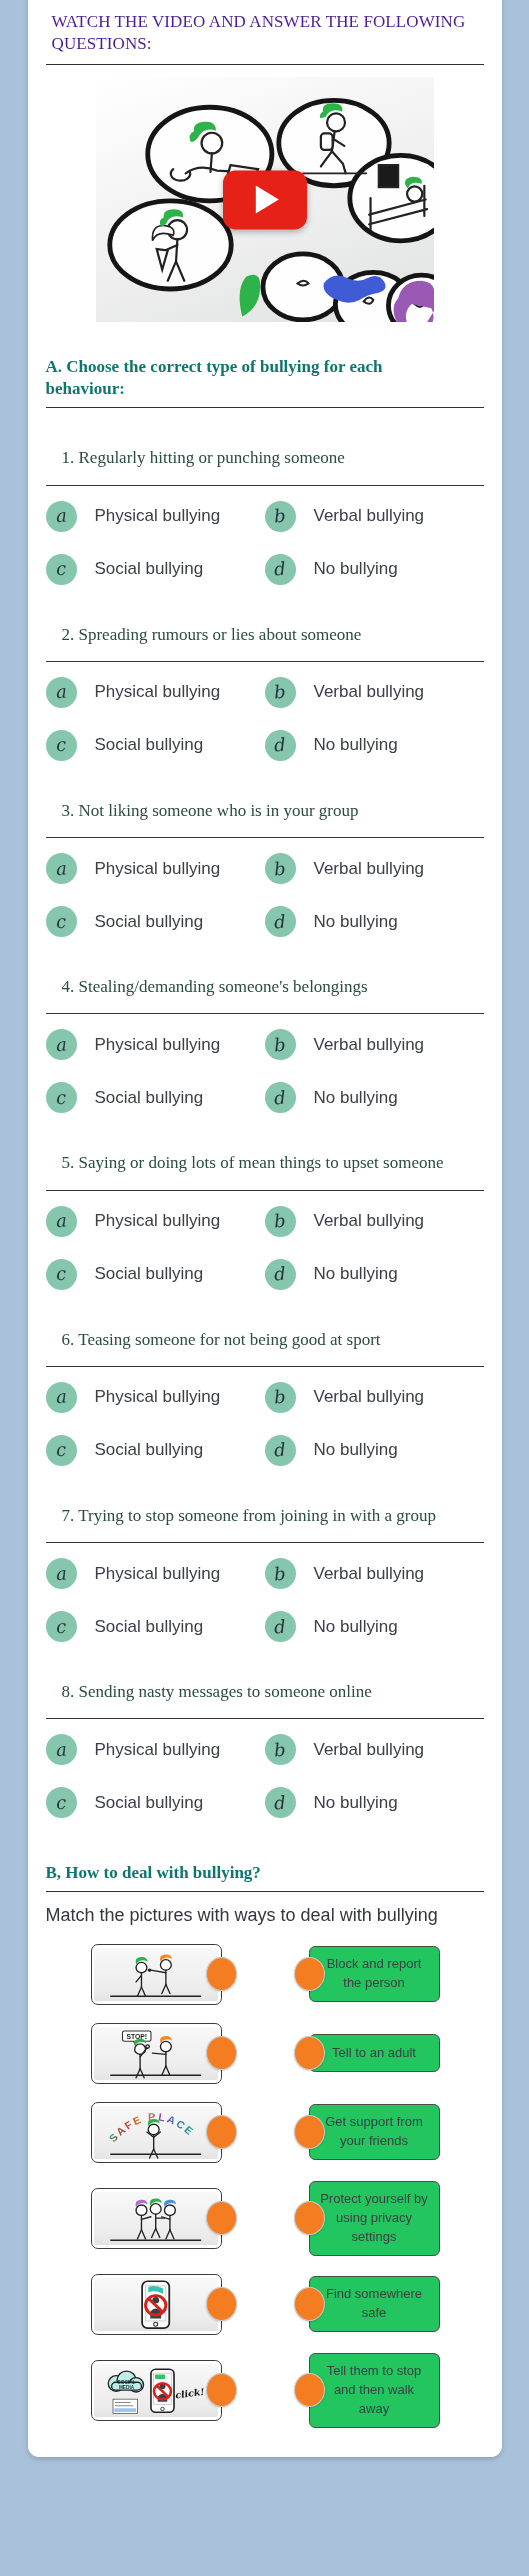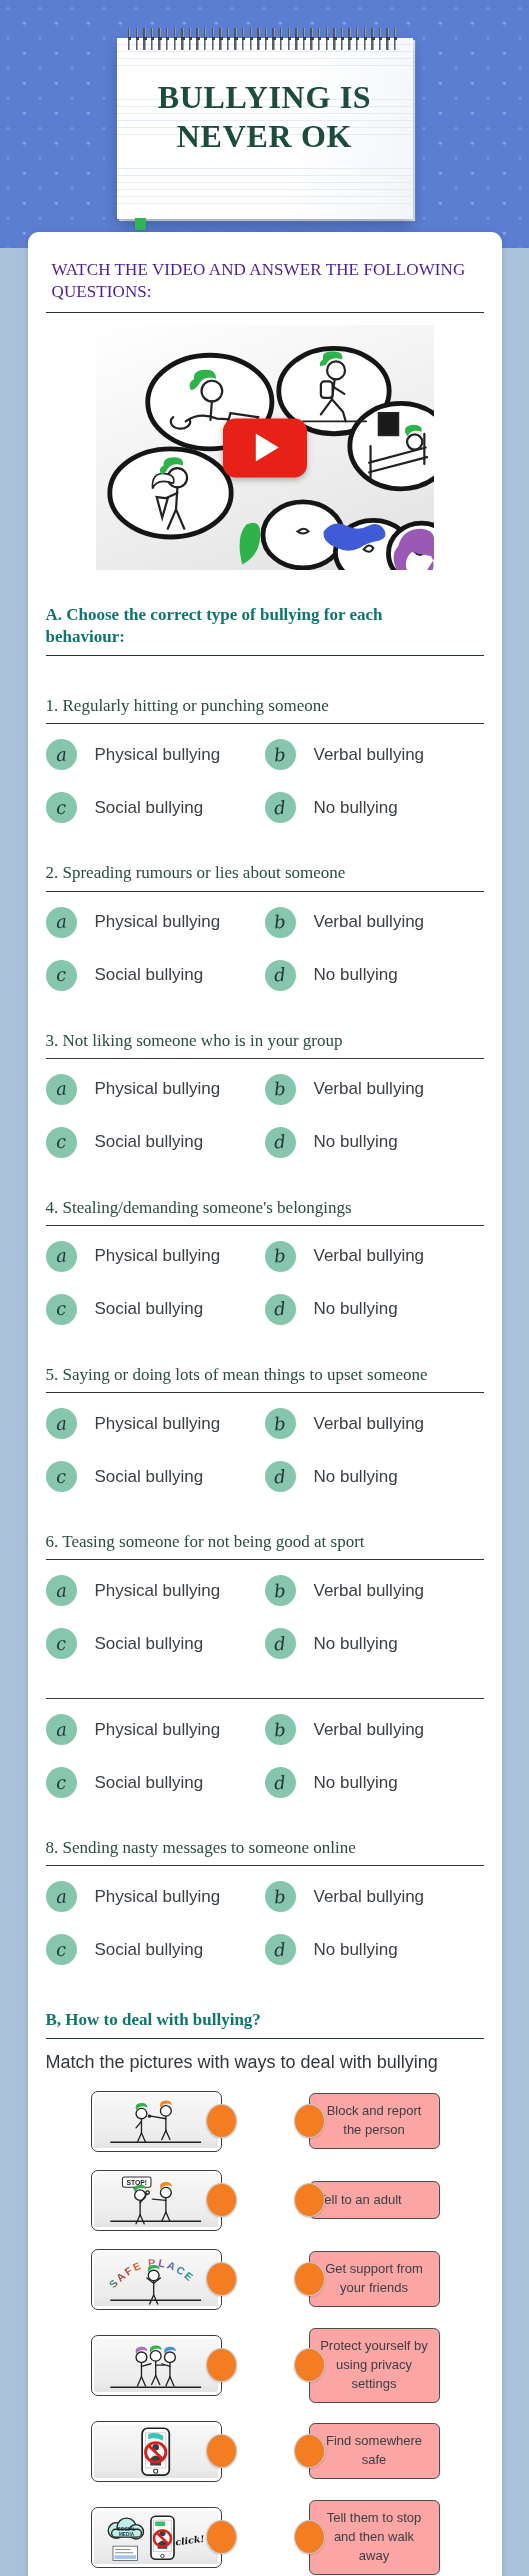--- a/index.html
+++ b/index.html
@@ -104,21 +104,21 @@
   #section-b{margin-top:44px}
   .section-h{
     margin:0;max-width:386px;
     font-family:"Liberation Serif",serif;
     font-weight:700;font-size:17px;line-height:1.3;
     color:#0f766e;
   }
   
   .question{margin-top:39px}
   .q-text{
-    margin:0;
+    margin:16px;
     font-family:"Liberation Serif",serif;
     font-weight:400;font-size:17px;line-height:1.25;
     color:#2b4c44;
   }
   .q-hr{border-top:1px solid #2f3734;margin-top:6.9px}
   .options{
     display:grid;grid-template-columns:1fr 1fr;
     row-gap:22px;margin-top:15px;
   }
   .option{display:flex;align-items:center;gap:18px;cursor:pointer}
@@ -152,41 +152,31 @@
     width:29px;height:32px;border-radius:50%;
     background:#f47d21;border:1.4px solid #c9c9c9;
     box-shadow:0 0.7px 2.1px rgba(0,0,0,.18);
     cursor:pointer;
   }
   .dot-left{right:-16px}
   .dot-right{left:-16px}
   .ans-card{
     position:relative;flex:none;
     margin-left:87px;width:131px;min-height:30px;
-    background:#fca5a5;border:1px solid #4a4a4a;border-radius:6.2px;
-    display:flex;align-items:center;justify-content:flex-start;
+    background:#22c55e;border:1px solid #4a4a4a;border-radius:6.2px;
+    display:flex;align-items:center;justify-content:center;
     padding:8.3px;box-sizing:border-box;
   }
   .ans-text{font-size:13px;line-height:1.45;color:#3b4045;text-align:center}
 </style>
 </head>
 <body>
 
 <div class="page">
 
-  <header class="header">
-    <div class="notepad">
-      <div class="spiral"></div>
-      <div class="sticky pink"></div>
-      <div class="sticky yellow"></div>
-      <div class="sticky orange"></div>
-      <div class="sticky green"></div>
-      <h1>BULLYING IS NEVER OK</h1>
-    </div>
-  </header>
 
   <main class="card">
 
     <h2 class="intro-h">WATCH THE VIDEO AND ANSWER THE FOLLOWING QUESTIONS:</h2>
     <hr class="hr-dark">
 
     <div class="video">
       <svg viewBox="0 0 490 356" preserveAspectRatio="none">
         <g fill="none" stroke="#151515" stroke-width="7" stroke-linecap="round">
           <ellipse cx="165" cy="112" rx="90" ry="68" fill="#fefefe"></ellipse>
@@ -432,20 +422,21 @@
       <div class="option">
         <span class="letter-circle">
                   <span class="letter">d</span>
                 </span>
         <span class="opt-label">No bullying</span>
       </div>
     </div>
   </div>
 
   <div class="question">
+    <h3 class="q-text">7. Trying to stop someone from joining in with a group</h3>
     <hr class="q-hr">
     <div class="options">
       <div class="option">
         <span class="letter-circle">
                   <span class="letter">a</span>
                 </span>
         <span class="opt-label">Physical bullying</span>
       </div>
       <div class="option">
         <span class="letter-circle">

